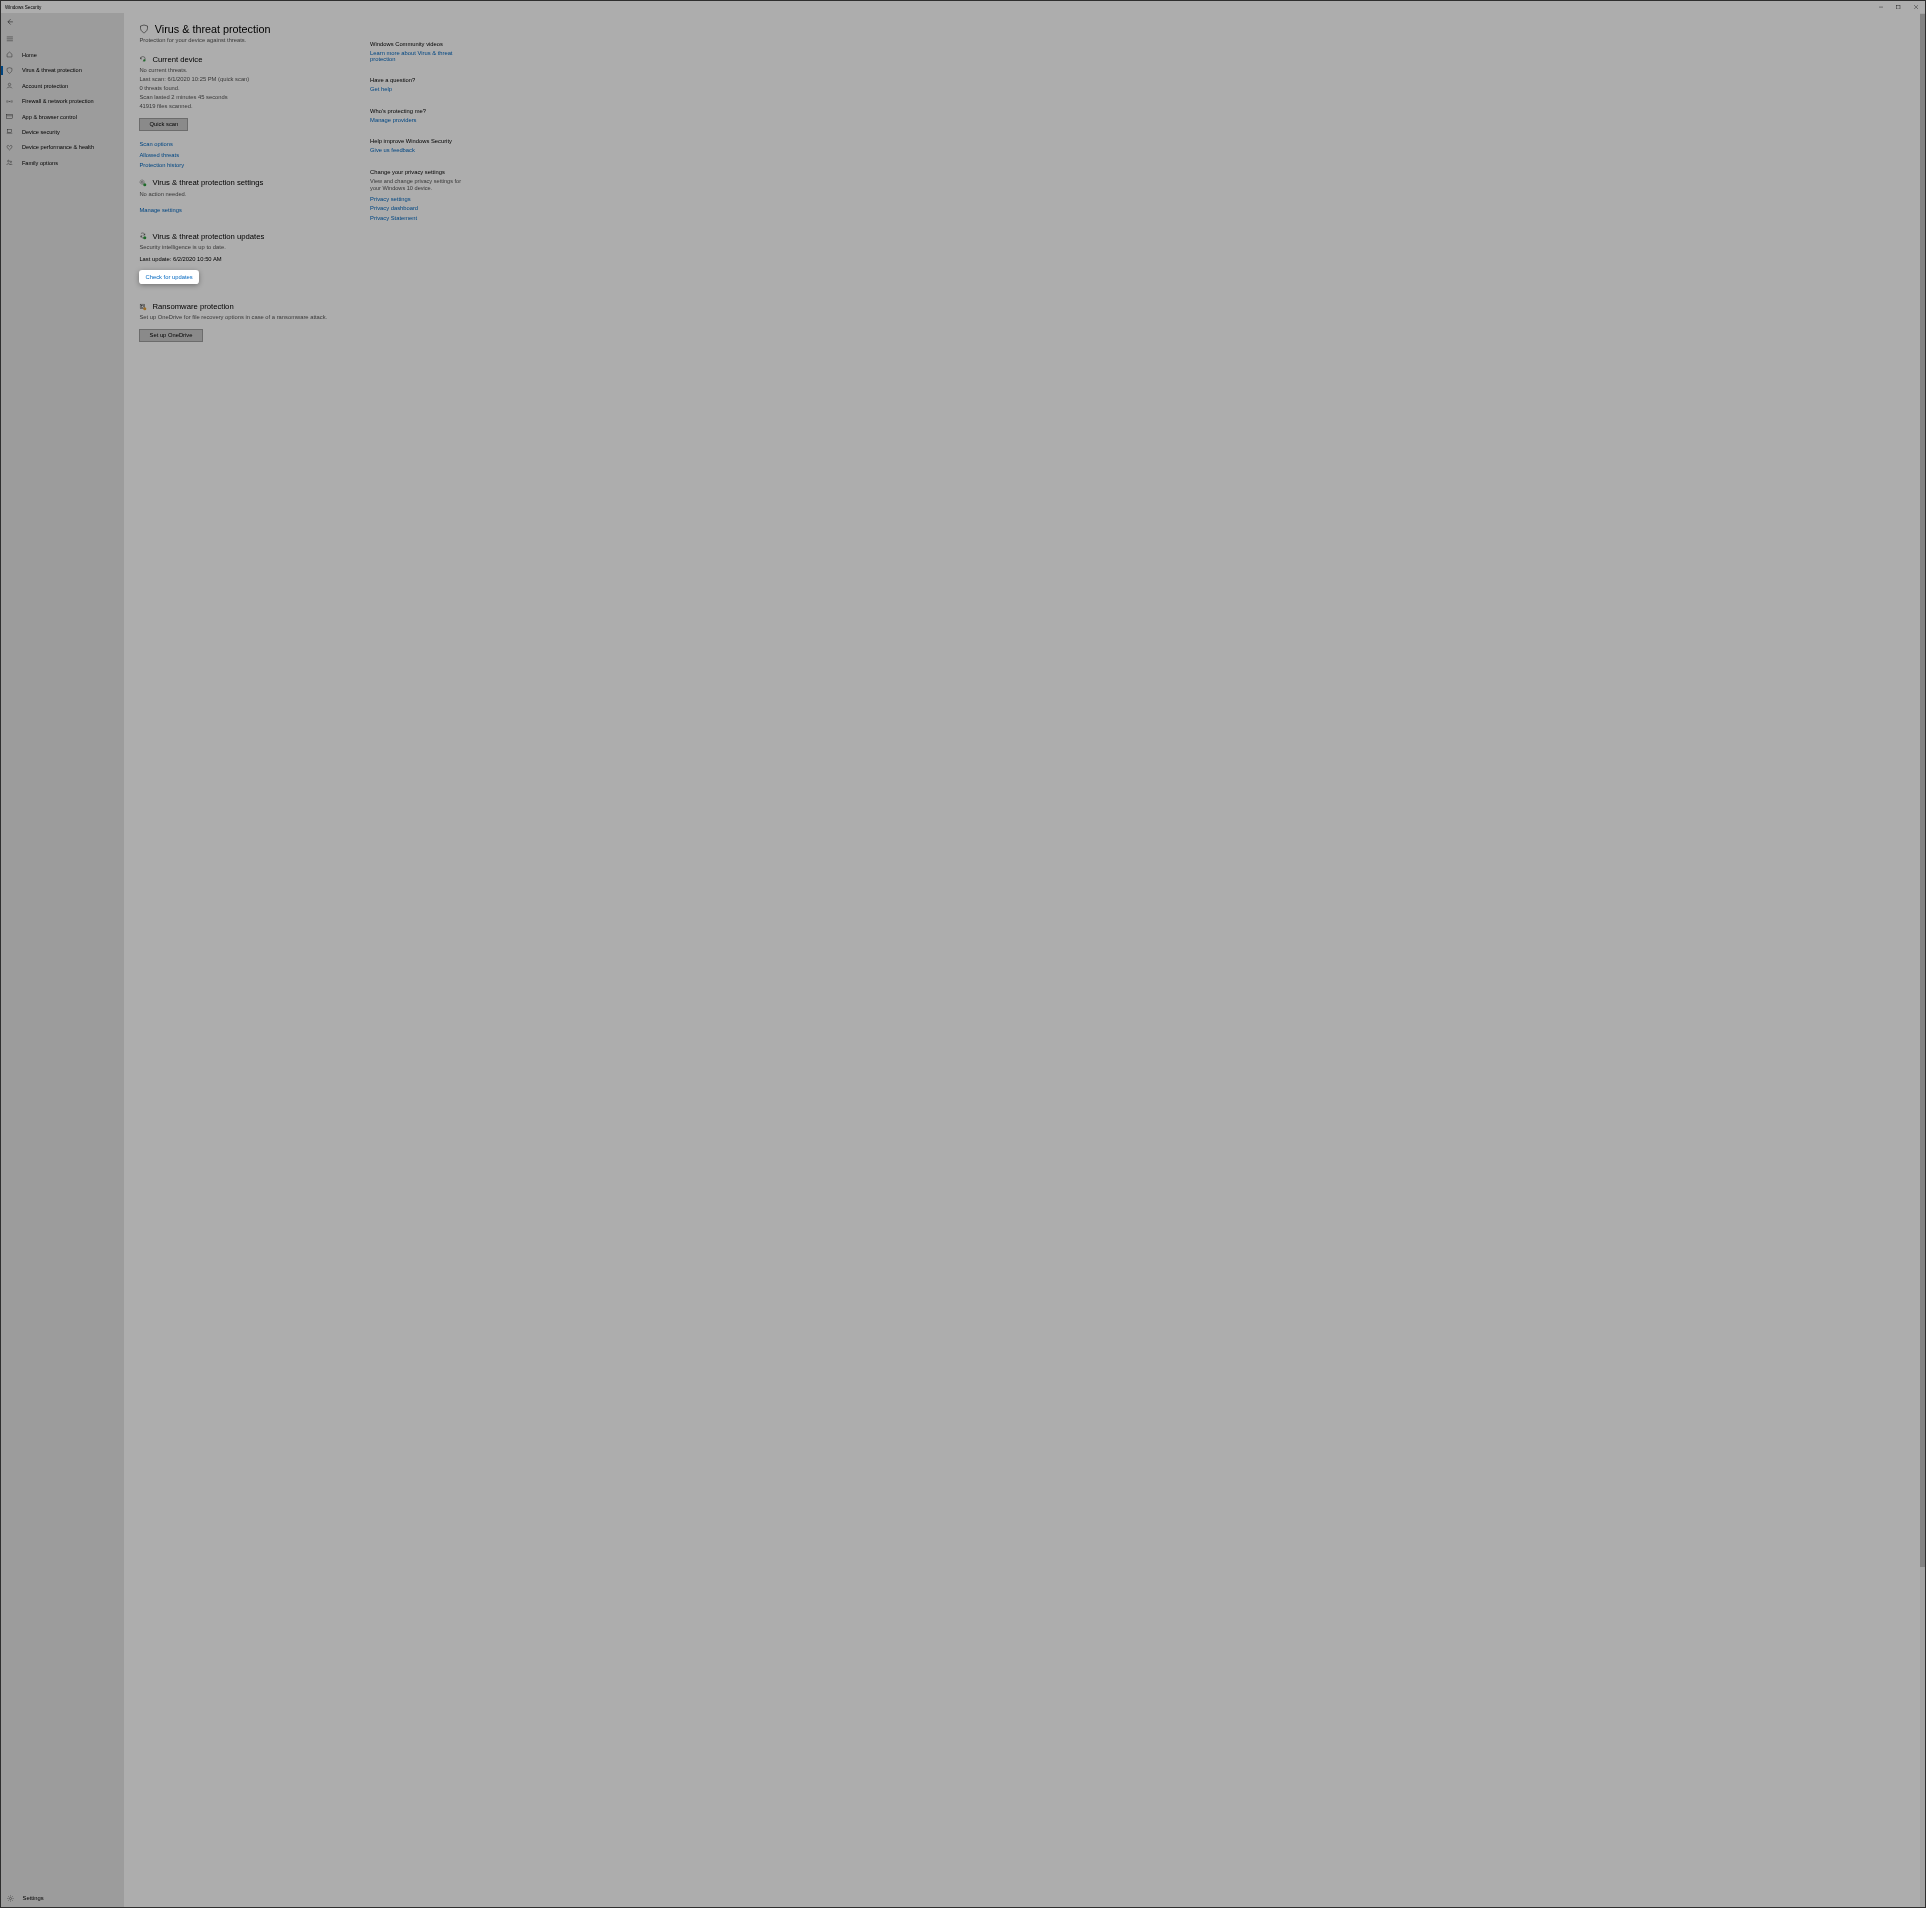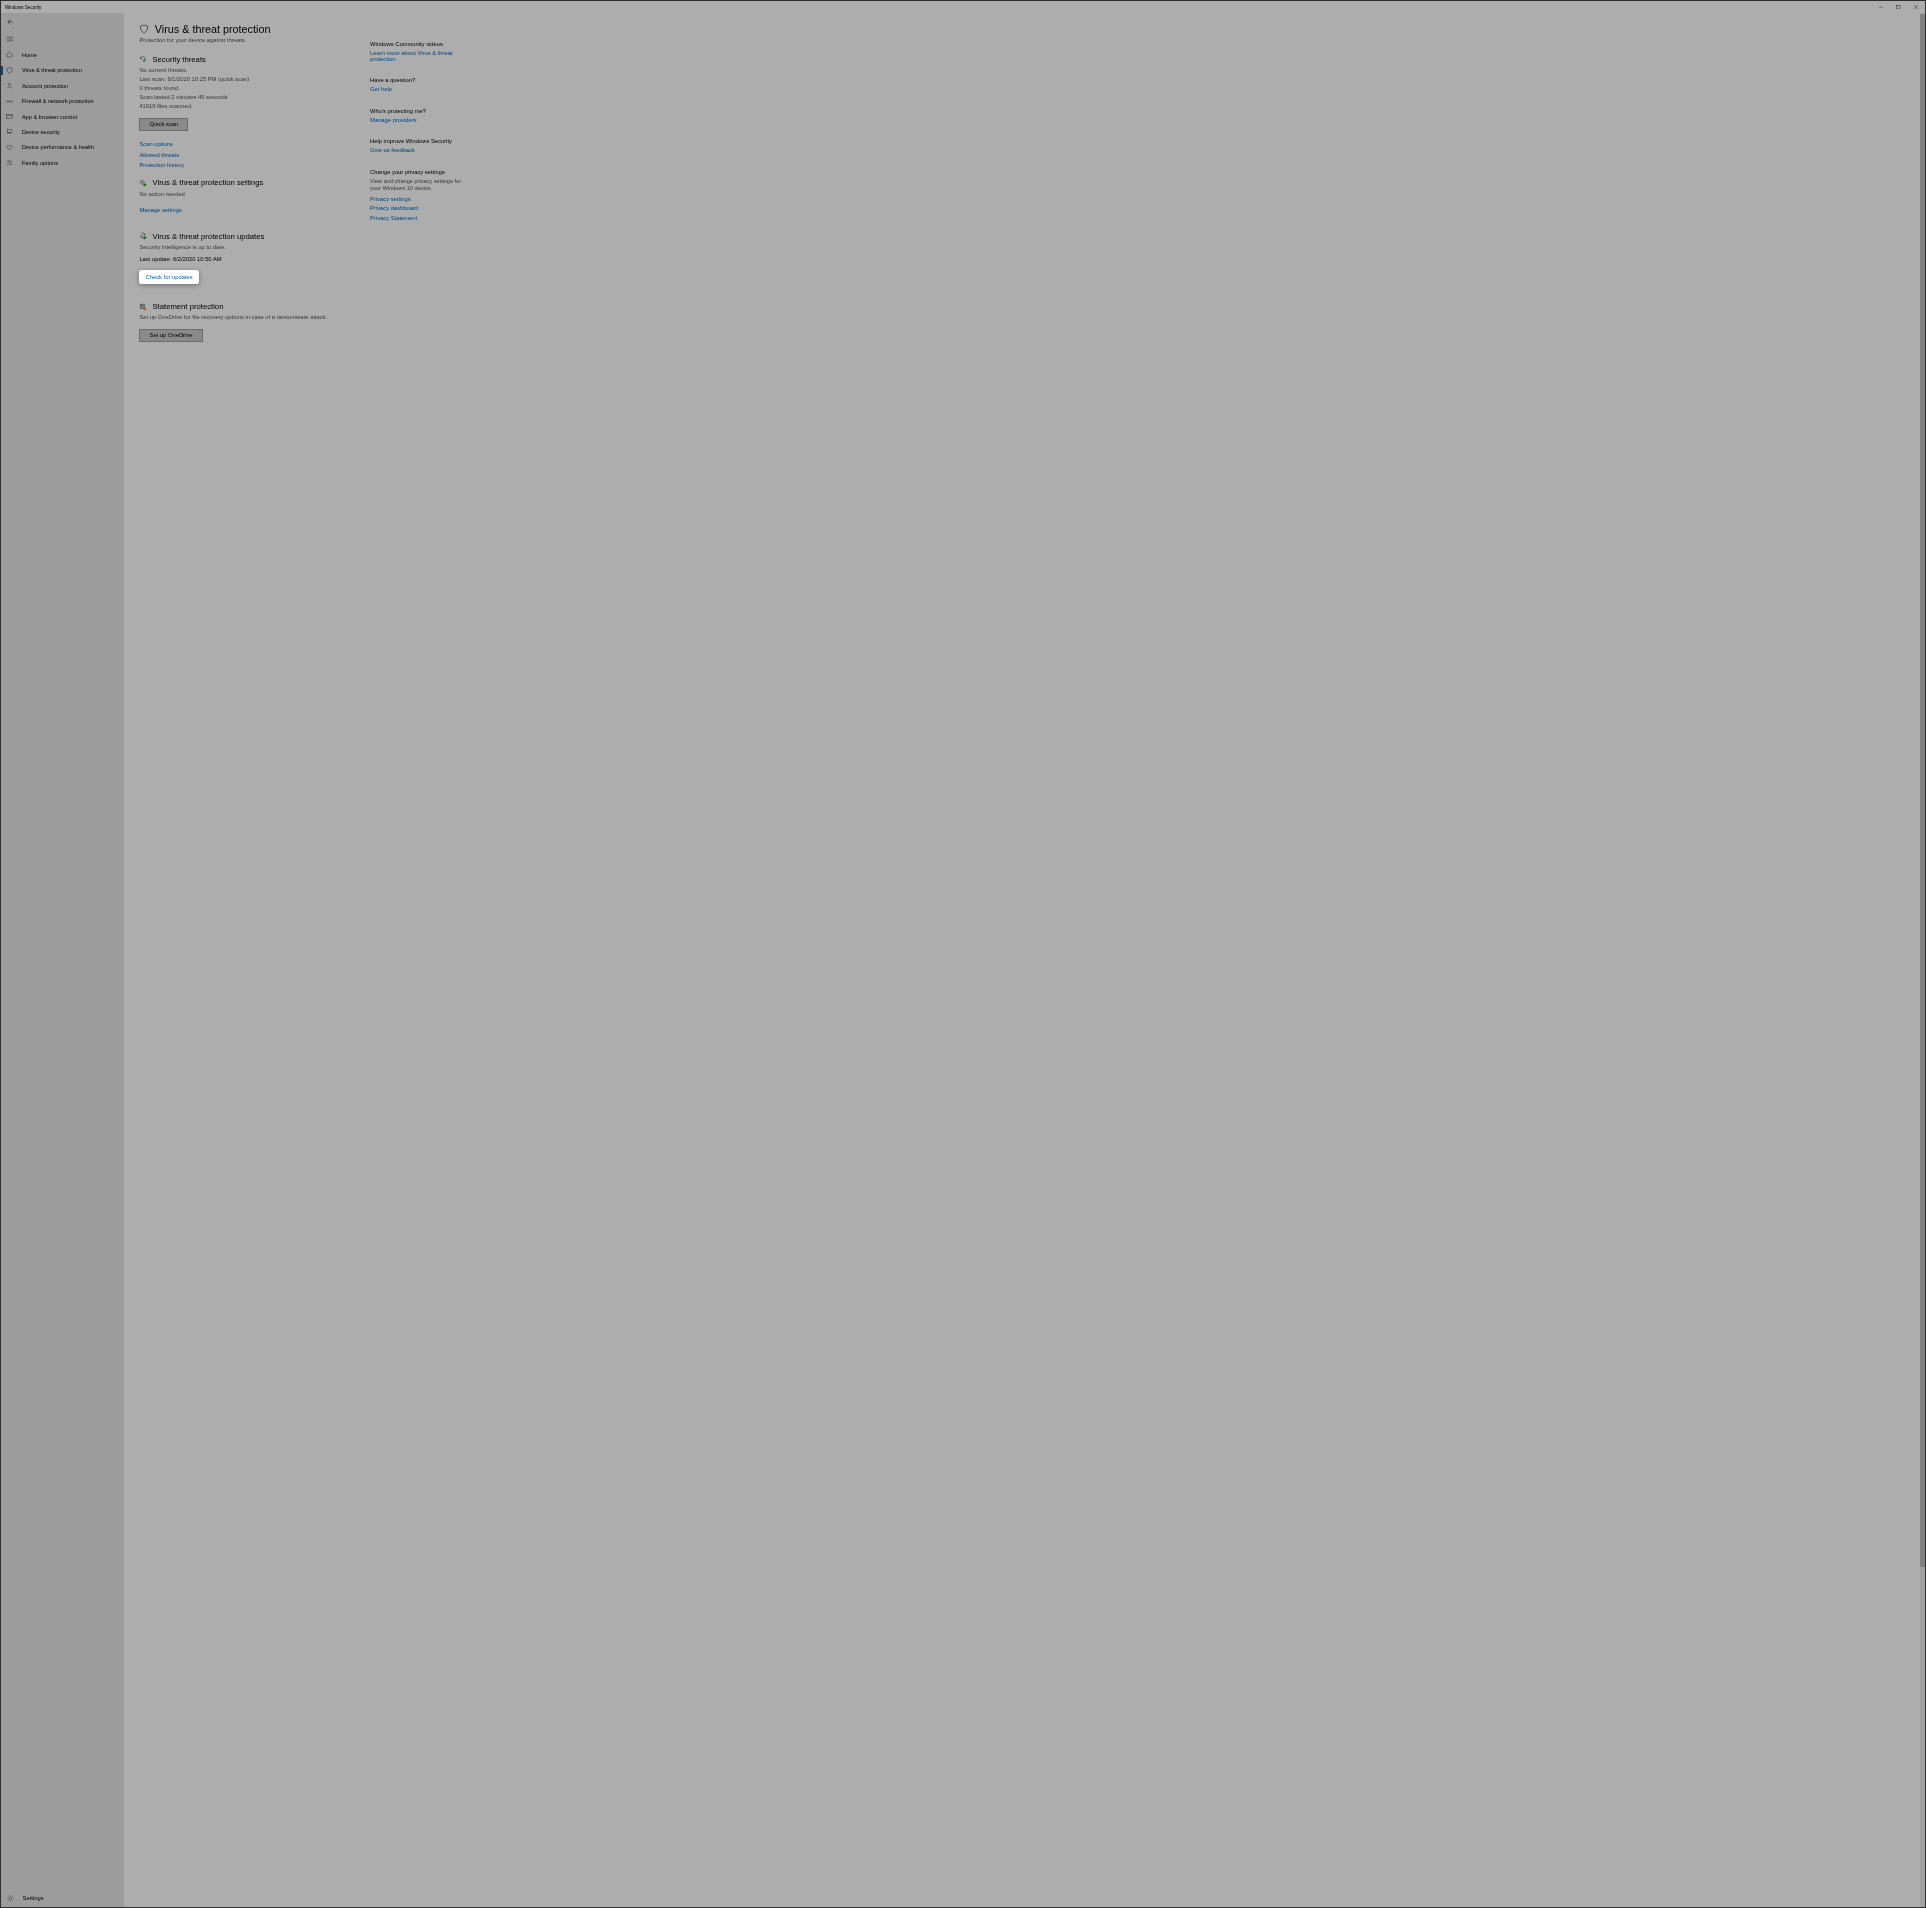--- a/index.html
+++ b/index.html
@@ -180,21 +180,21 @@
           <span>Virus &amp; threat protection</span>
         </h1>
         <div class="subt">Protection for your device against threats.</div>
 
         <h2>
           <svg width="7.7" height="7.7" viewBox="0 0 20 20">
               <path d="M4 10 A6 6 0 1 1 10 16" fill="none" stroke="#000"></path>
               <path d="M4 6 L4 10 L8 10" fill="none" stroke="#000"></path>
               <circle cx="14" cy="14" r="3" fill="#2e9e3f"></circle>
             </svg>
-          <span>Security threats</span>
+          <span>Current device</span>
         </h2>
         <div class="sec-line">No current threats.</div>
         <div class="sec-line">Last scan: 6/1/2020 10:25 PM (quick scan)</div>
         <div class="sec-line">0 threats found.</div>
         <div class="sec-line">Scan lasted 2 minutes 45 seconds</div>
         <div class="sec-line">41919 files scanned.</div>
         <button class="btn">Quick scan</button>
         <div style="height:5.4px"></div>
         <a class="link">Scan options</a>
         <a class="link">Allowed threats</a>
@@ -223,21 +223,21 @@
         <div class="sec-line">Security intelligence is up to date.</div>
         <div class="sec-line" style="color:#000;margin-top:3.9px">Last update: 6/2/2020 10:50 AM</div>
         <div class="highlight">Check for updates</div>
 
         <h2 style="margin-top:18.5px">
           <svg width="7.7" height="7.7" viewBox="0 0 20 20">
               <rect x="3" y="3" width="12" height="12" fill="none" stroke="#000"></rect>
               <rect x="6" y="6" width="6" height="6" fill="none" stroke="#000"></rect>
               <circle cx="15" cy="15" r="4" fill="#e8a33d"></circle>
             </svg>
-          <span>Statement protection</span>
+          <span>Ransomware protection</span>
         </h2>
         <div class="sec-line">Set up OneDrive for file recovery options in case of a ransomware attack.</div>
         <button class="btn">Set up OneDrive</button>
 
       </div>
 
       <div class="aside">
         <h3>Windows Community videos</h3>
         <a class="link">Learn more about Virus &amp; threat protection</a>
 

